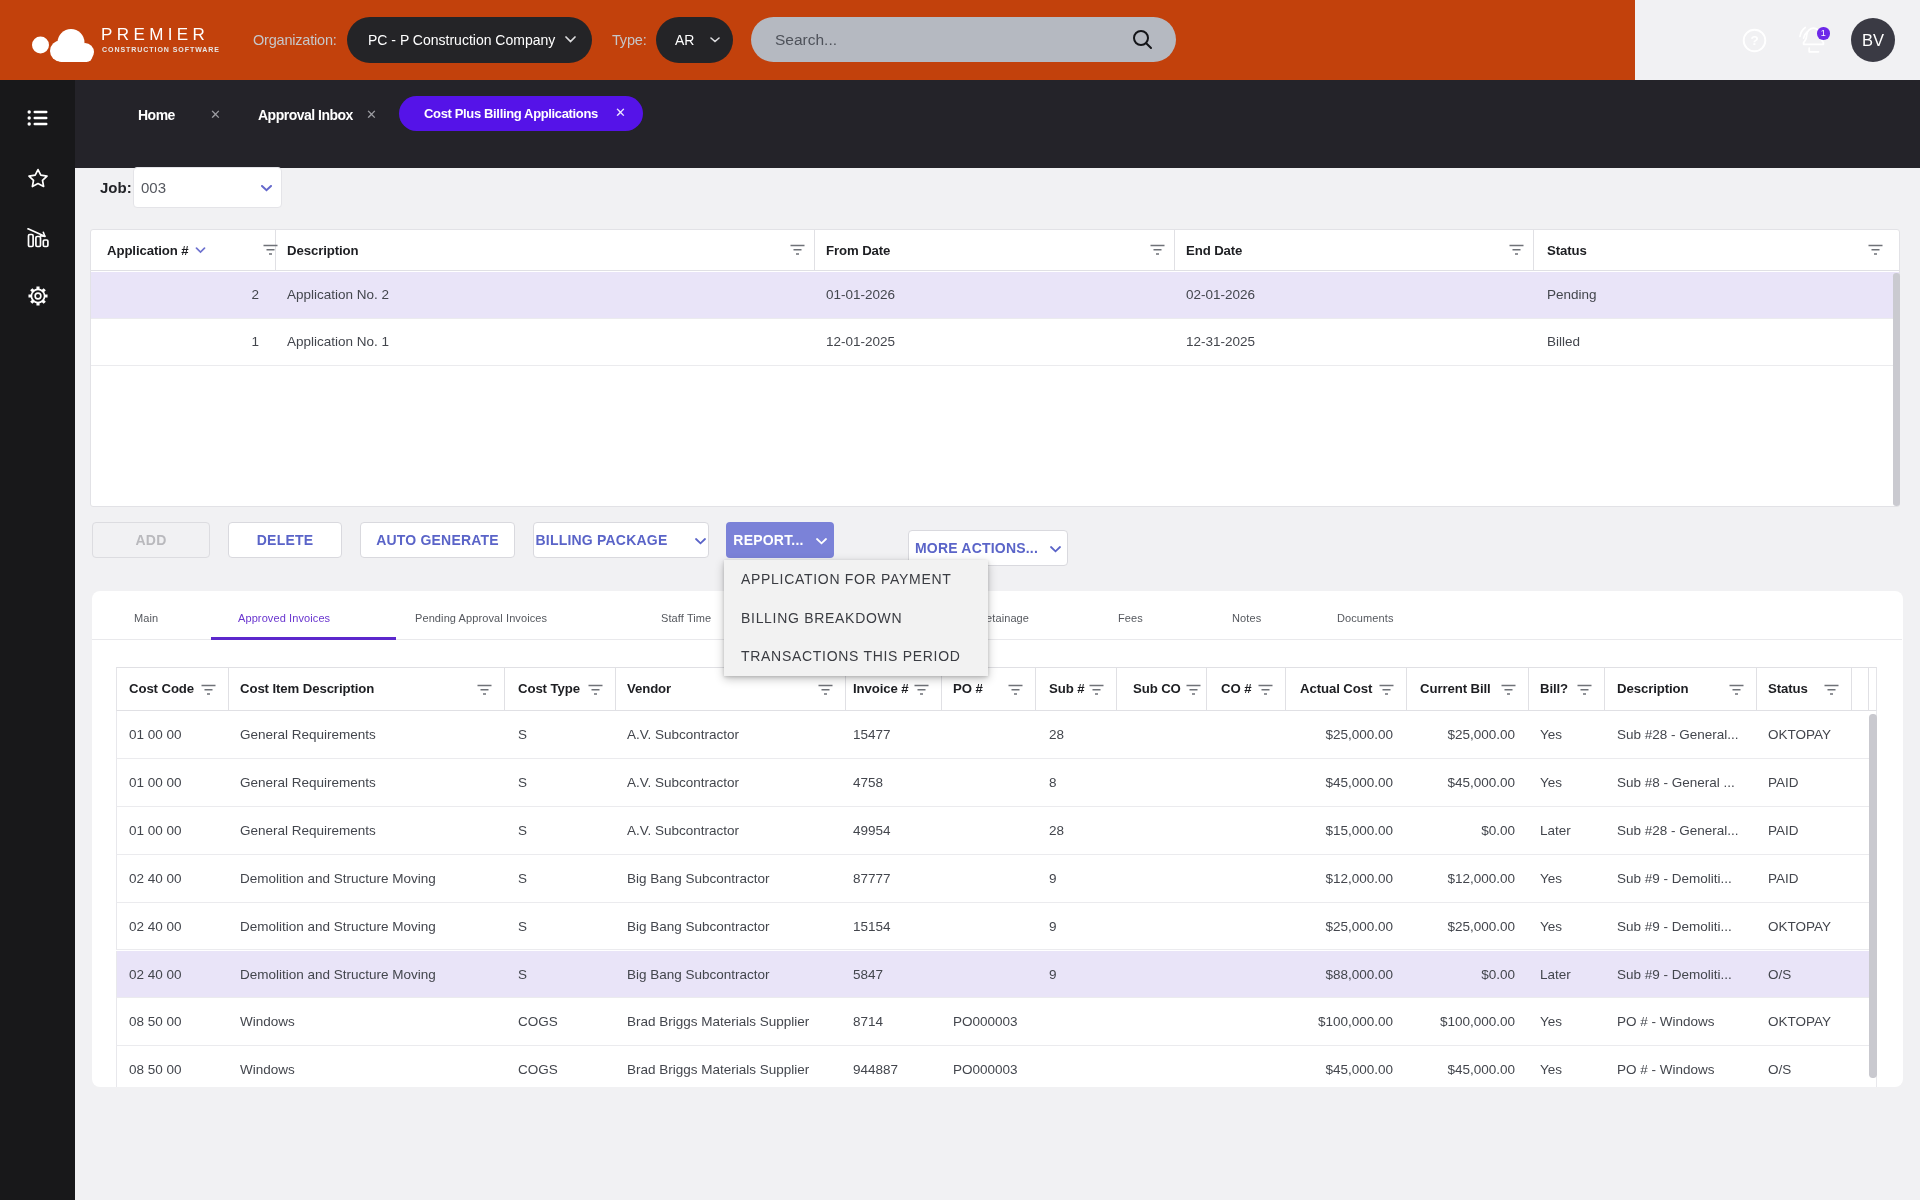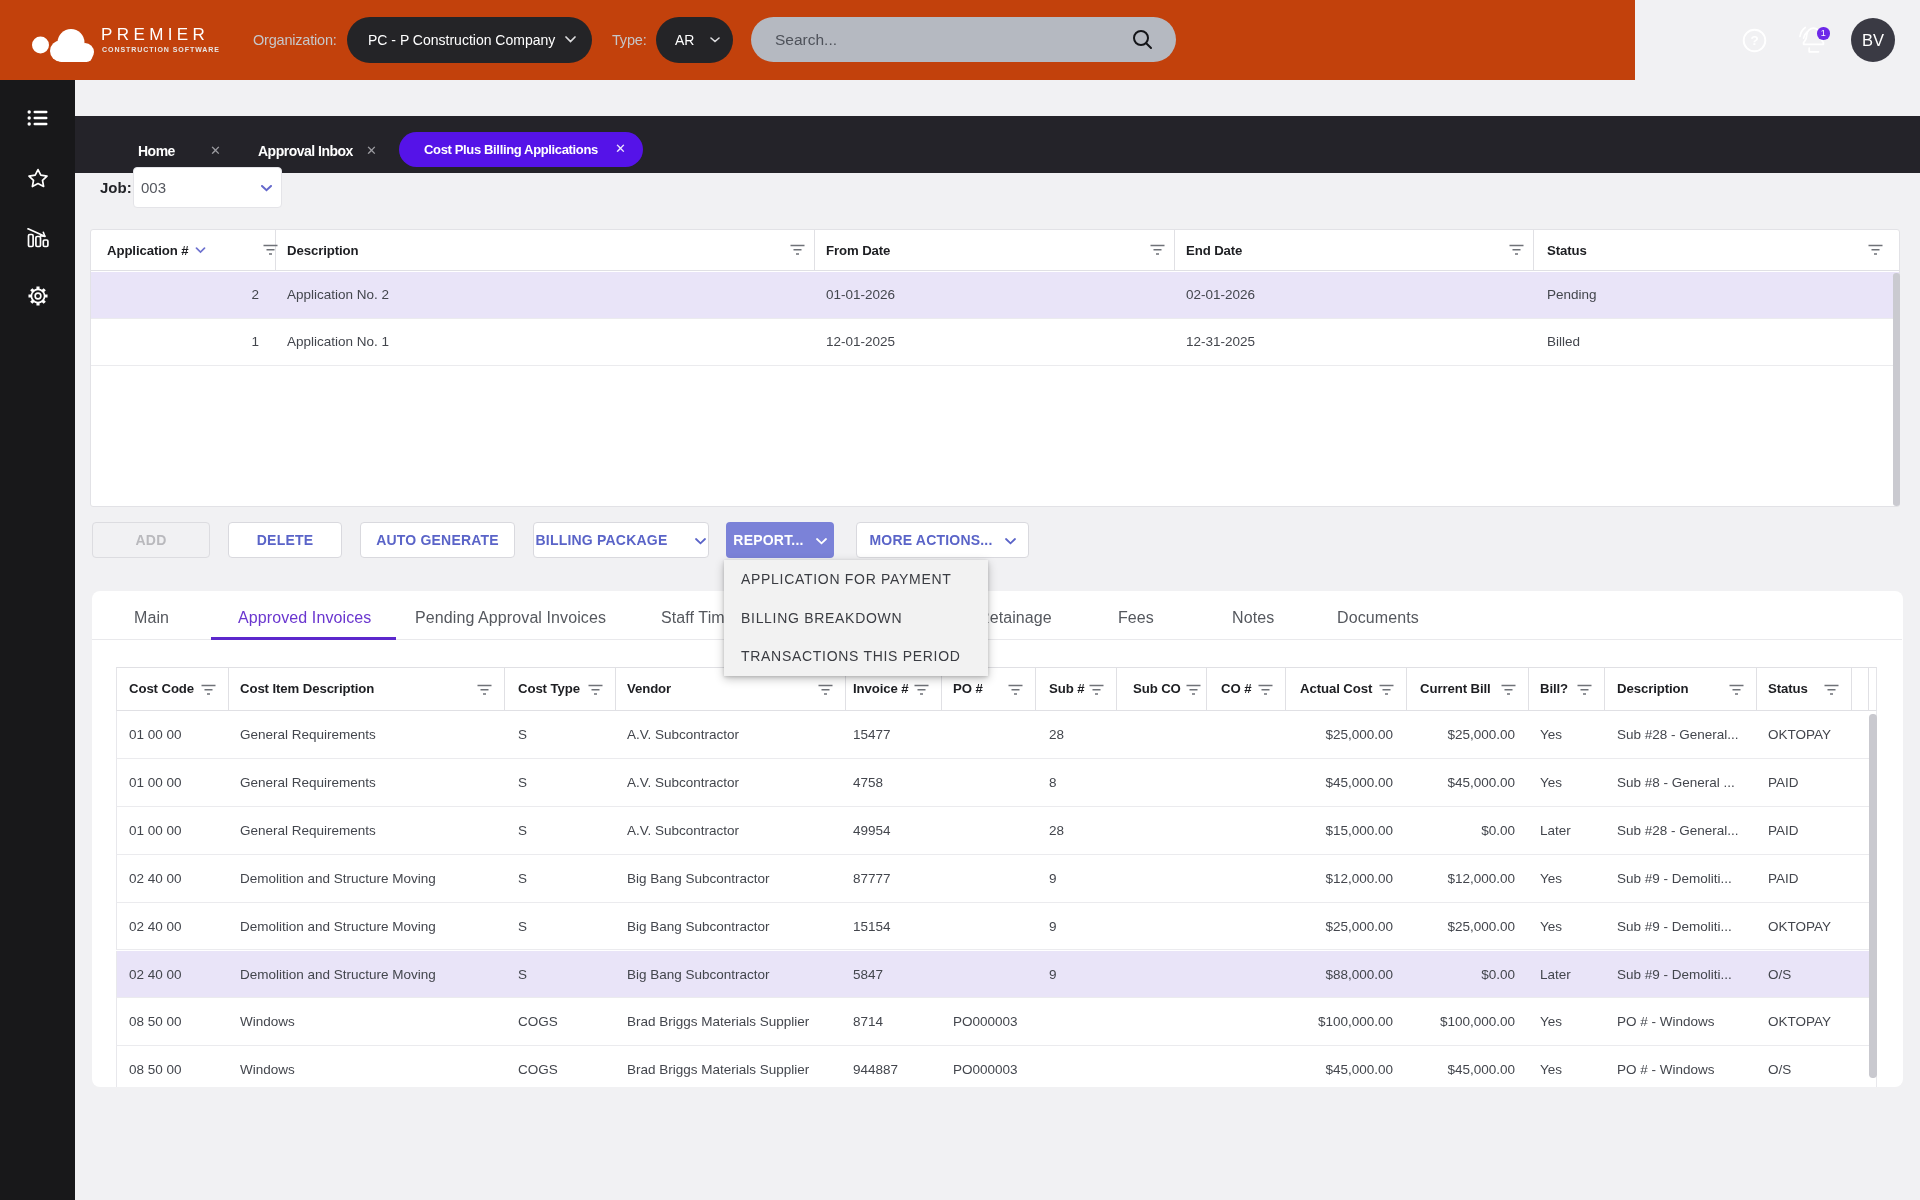--- a/index.html
+++ b/index.html
@@ -6,21 +6,21 @@
 html,body { width:1920px; height:1200px; overflow:hidden; font-family:"Liberation Sans",sans-serif; background:#f1f1f3; }
 .abs { position:absolute; }
 
 #topbar { position:absolute; left:0; top:0; width:1635px; height:80px; background:#c2410c; }
 .tb-label { position:absolute; top:0; height:80px; line-height:80px; color:#c6c6c9; font-size:14.5px; letter-spacing:-0.2px; }
 .pill { position:absolute; top:17px; height:46px; background:#242427; border-radius:23px; color:#fff; font-size:14px; }
 .pill .ptxt { position:absolute; top:0; line-height:46px; white-space:nowrap; }
 
 #sidebar { position:absolute; left:0; top:80px; width:75px; height:1120px; background:#18181a; }
 
-#tabbar { position:absolute; left:75px; top:80px; width:1845px; height:57px; background:#242329;margin-top:36px; }
+#tabbar { position:absolute; left:75px; top:80px; width:1845px; height:88px; background:#242329; }
 .ttab { position:absolute; top:0; height:70px; line-height:70px; color:#fff; font-size:14px; font-weight:bold; letter-spacing:-0.5px; }
 .tclose { position:absolute; top:0; height:70px; line-height:70px; color:#9d9da2; font-size:13px; }
 #acttab { position:absolute; left:324px; top:16px; width:244px; height:35px; border-radius:18px; background:#5513e8; }
 #acttab .t { position:absolute; left:25px; top:0; line-height:35px; color:#fff; font-size:13px; font-weight:bold; letter-spacing:-0.35px; white-space:nowrap; }
 #acttab .x { position:absolute; right:17px; top:0; line-height:34px; color:#efe9ff; font-size:13px; }
 
 #joblab { position:absolute; left:100px; top:179px; font-size:15px; font-weight:bold; color:#222327; }
 #jobsel { position:absolute; left:133px; top:167px; width:149px; height:41px; background:#fff; border:1px solid #e4e4e8; border-radius:4px; }
 #jobsel .v { position:absolute; left:7px; top:0; line-height:39px; font-size:15px; color:#55585f; }
 
@@ -33,21 +33,21 @@
 #tthead .hcell { line-height:41px; }
 #tthead .vline { position:absolute; top:0; width:1px; height:41px; background:#e0e0e4; }
 .ttrow { position:absolute; left:0; width:1808px; height:47px; border-bottom:1px solid #ebebee; }
 .ttrow .bcell { line-height:46px; }
 
 .btn { position:absolute; top:522px; height:36px; border-radius:4px; font-size:14px; font-weight:bold; letter-spacing:.2px; display:flex; align-items:center; justify-content:center; gap:12px; }
 .btn.outl { background:#fff; border:1px solid #d9d9de; color:#5a64c8; }
 .btn span.lab { white-space:nowrap; }
 
 #card { position:absolute; left:91.5px; top:591px; width:1811.5px; height:496px; background:#fff; border-radius:8px; overflow:hidden; }
-.ctab { position:absolute; top:603px; height:30px; line-height:30px; font-size:16px; letter-spacing:0.1px; color:#55585e; white-space:nowrap; }
+.ctab { position:absolute; top:603px; height:30px; line-height:30px; font-size:11px; letter-spacing:0.1px; color:#55585e; white-space:nowrap; }
 
 #btable { position:absolute; left:116px; top:667px; width:1761px; height:420px; overflow:hidden;text-decoration:underline; }
 #bthead { position:absolute; left:0; top:0; width:1761px; height:44px; border-top:1px solid #e0e0e4; border-bottom:1px solid #e0e0e4; border-left:1px solid #e4e4e8; border-right:1px solid #e4e4e8; }
 #bthead .hcell { line-height:42px; }
 #bthead .vline { position:absolute; top:0; width:1px; height:43px; background:#e0e0e4; }
 .btrow { position:absolute; left:0; width:1761px; height:47.9px; border-bottom:1px solid #ebebee; border-left:1px solid #e8e8ec; border-right:1px solid #e8e8ec; }
 .btrow .bcell { line-height:47px; }
 .selrow { background:#e9e4f8; }
 
 #ddown { position:absolute; left:724px; top:560px; width:264px; height:116px; background:#f2f2f2; box-shadow:0 3px 9px rgba(0,0,0,.24), 0 1px 3px rgba(0,0,0,.16); }
@@ -210,21 +210,21 @@
   <svg width="11" height="7" viewBox="0 0 11 7" style="margin-top:2px;">
       <path d="M1 1 L5.5 5.3 L10 1" stroke="#5a64c8" stroke-width="1.8" fill="none" stroke-linecap="round"></path>
     </svg>
   </div>
 <div class="btn" style="left:726px;width:108px;background:#7b82d8;color:#fff;">
     <span class="lab">REPORT...</span>
   <svg width="11" height="7" viewBox="0 0 11 7" style="margin-top:2px;">
       <path d="M1 1 L5.5 5.3 L10 1" stroke="#fff" stroke-width="1.8" fill="none" stroke-linecap="round"></path>
     </svg>
   </div>
-<div class="btn outl" style="left:856px;width:173px;">
+<div class="btn outl" style="left:908px;width:160px;margin-top:8px;">
     <span class="lab">MORE ACTIONS...</span>
   <svg width="11" height="7" viewBox="0 0 11 7" style="margin-top:2px;">
       <path d="M1 1 L5.5 5.3 L10 1" stroke="#5a64c8" stroke-width="1.8" fill="none" stroke-linecap="round"></path>
     </svg>
   </div>
 
 <div id="card"></div>
 <div class="ctab" style="left:134px;">Main</div>
 <div class="ctab" style="left:238px;color:#6a36cf;">Approved Invoices</div>
 <div class="ctab" style="left:415px;">Pending Approval Invoices</div>

